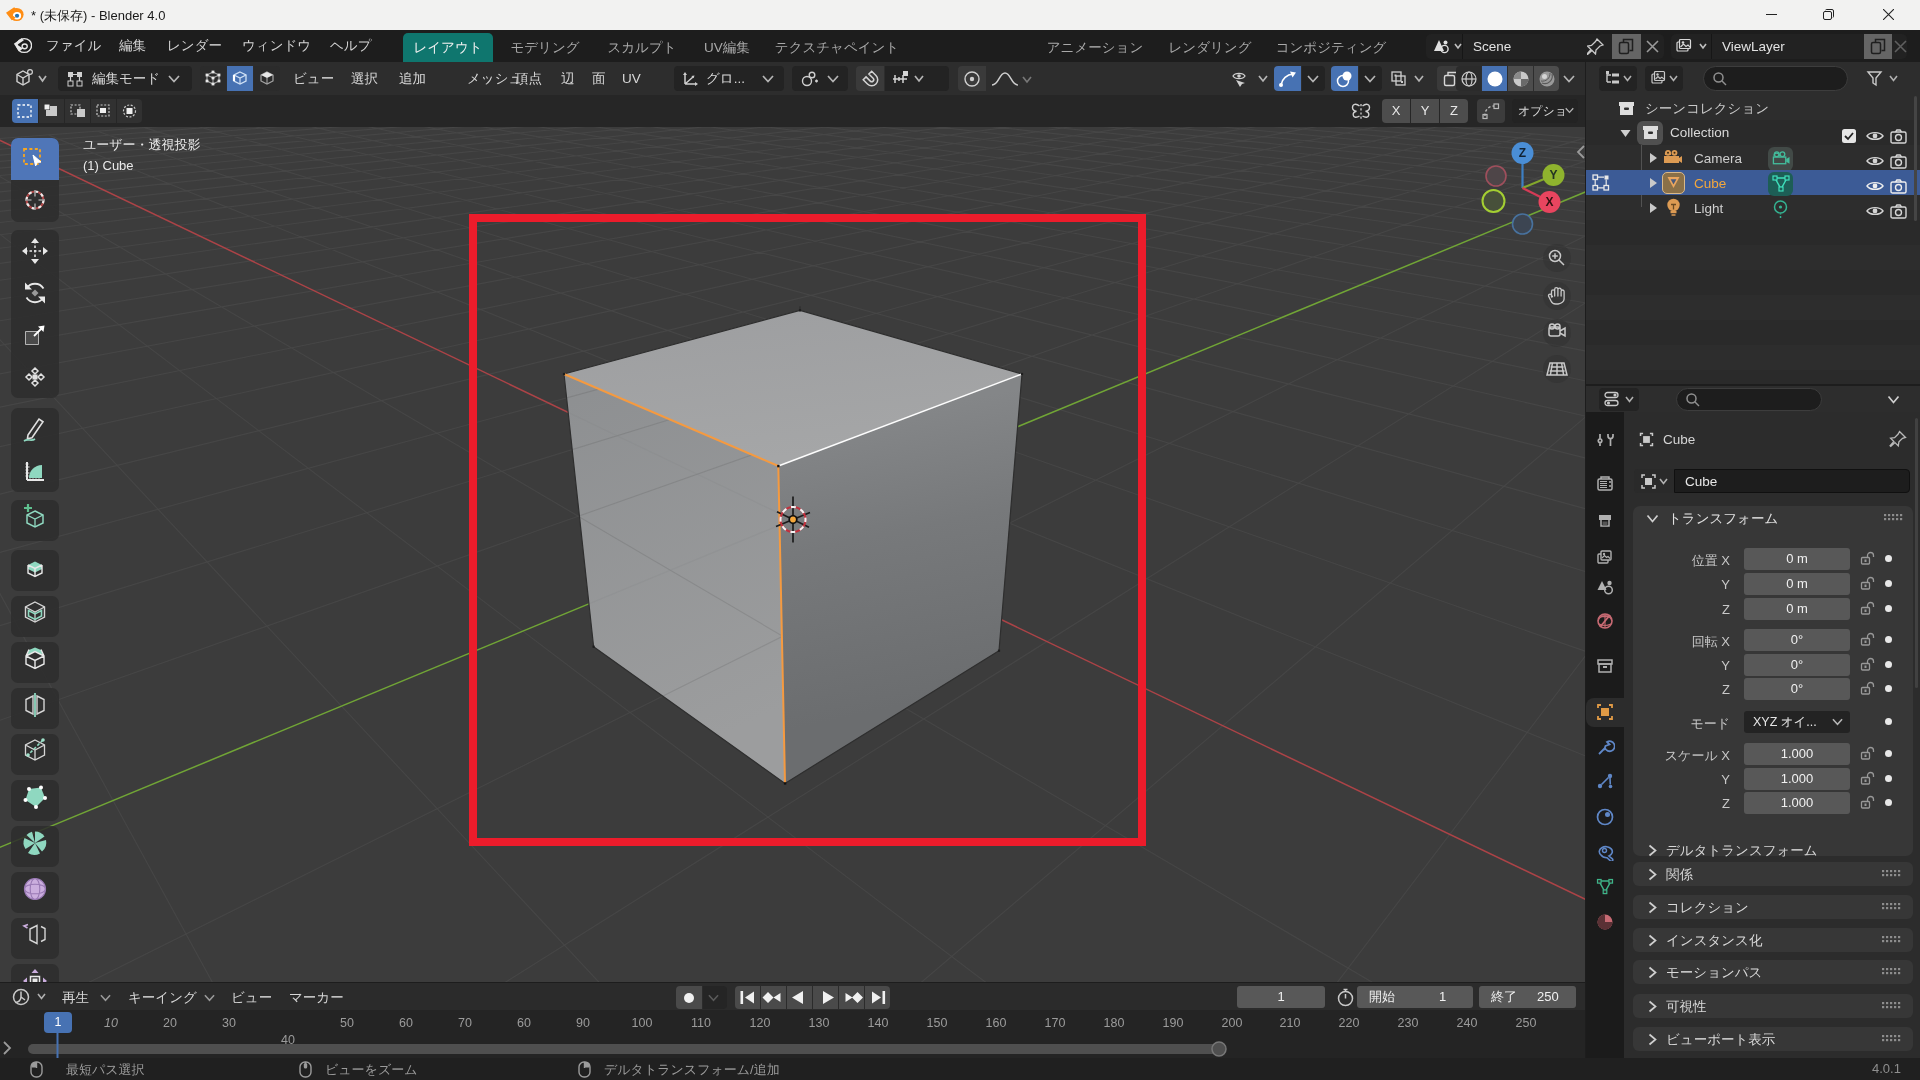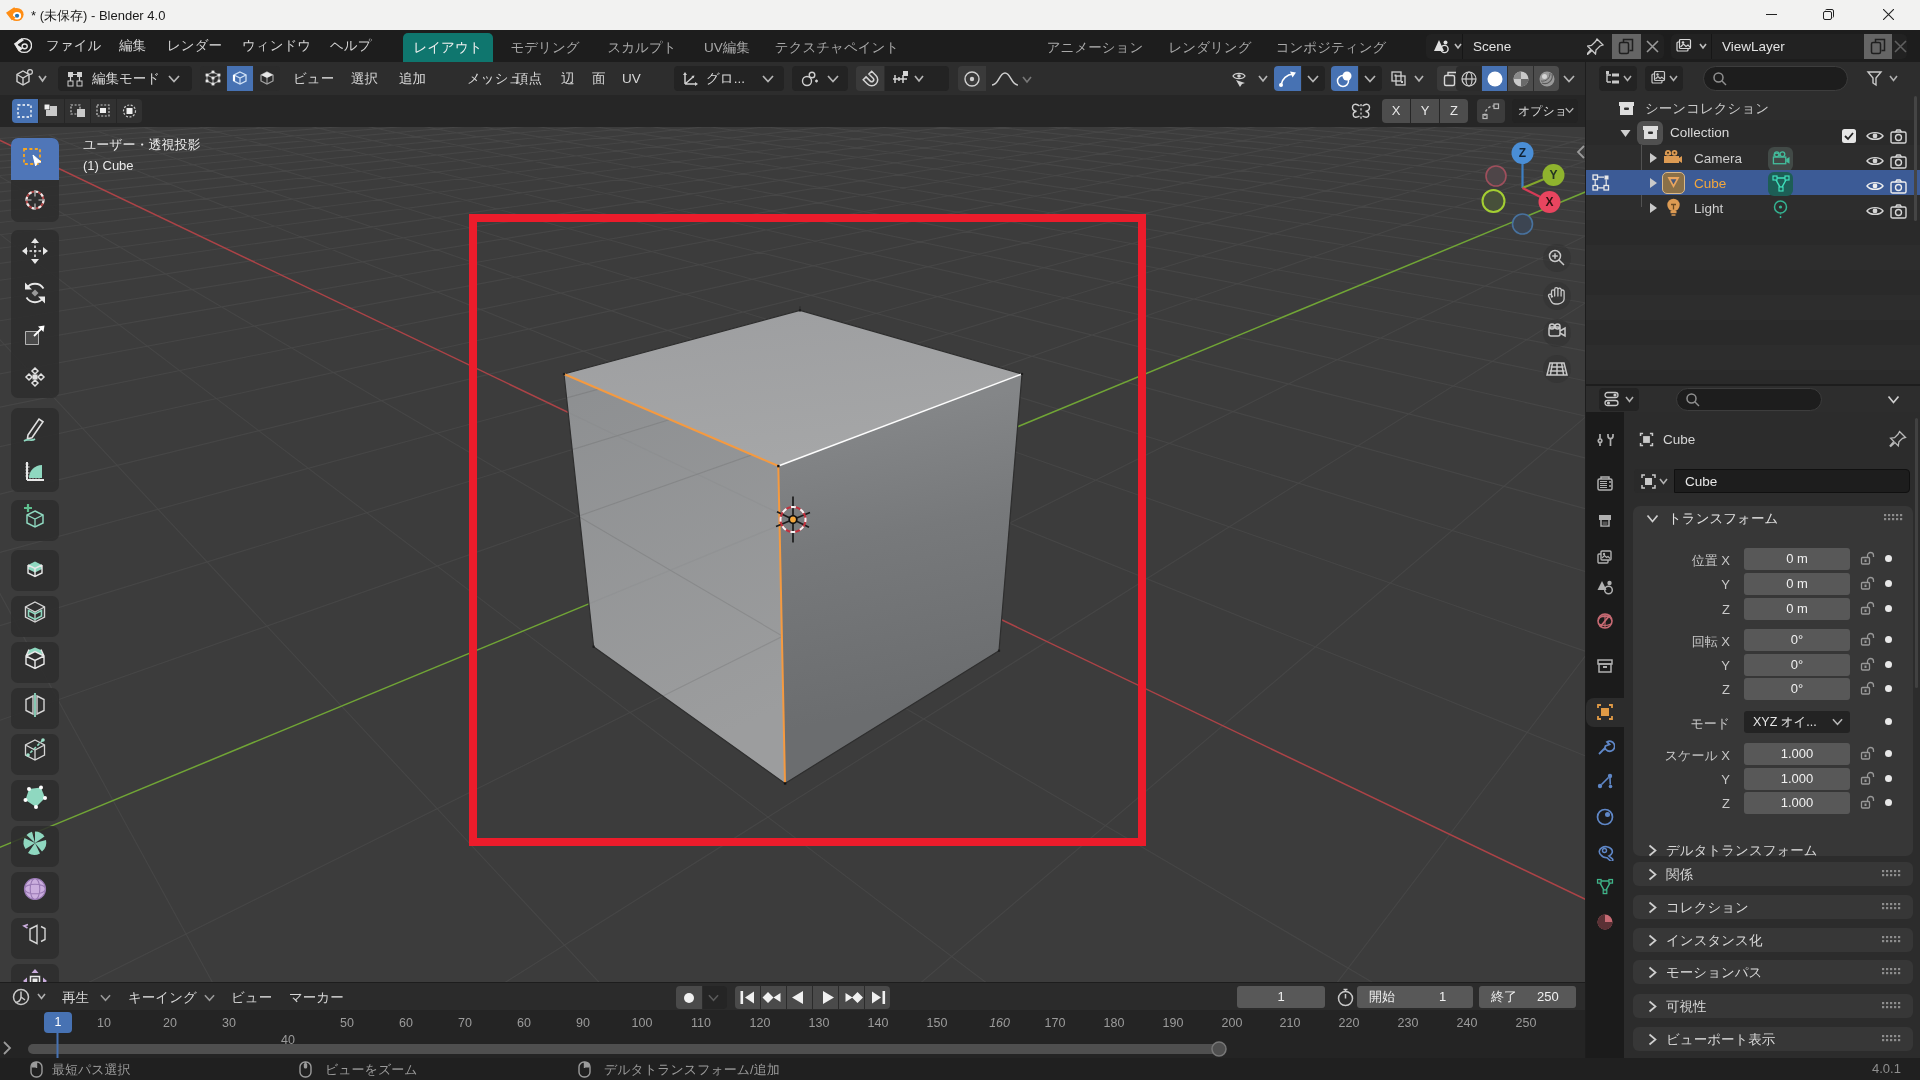--- a/index.html
+++ b/index.html
@@ -1076,36 +1076,36 @@
       </svg>
     <div class="abs fieldnum" style="left:1357px;top:3px;width:116px;height:22px;line-height:22px;font-size:13px;">
         <span class="abs" style="left:12px;">開始</span>
         <span class="abs" style="left:82px;">1</span>
       </div>
     <div class="abs fieldnum" style="left:1479px;top:3px;width:97px;height:22px;line-height:22px;font-size:13px;">
         <span class="abs" style="left:12px;">終了</span>
         <span class="abs" style="left:58px;">250</span>
       </div>
     <div class="abs" style="left:0;top:27px;width:1585px;height:48px;background:#242424;"></div>
-    <div class="abs" style="left:97px;top:33px;width:28px;color:#9b9b9b;font-size:12.5px;">10</div>
+    <div class="abs" style="left:97px;top:33px;width:28px;text-align:center;color:#9b9b9b;font-size:12.5px;font-style:italic;">10</div>
       <div class="abs" style="left:156px;top:33px;width:28px;text-align:center;color:#9b9b9b;font-size:12.5px;">20</div>
       <div class="abs" style="left:215px;top:33px;width:28px;text-align:center;color:#9b9b9b;font-size:12.5px;">30</div>
       <div class="abs" style="left:274px;top:50px;width:28px;text-align:center;color:#9b9b9b;font-size:12.5px;">40</div>
       <div class="abs" style="left:333px;top:33px;width:28px;text-align:center;color:#9b9b9b;font-size:12.5px;">50</div>
       <div class="abs" style="left:392px;top:33px;width:28px;text-align:center;color:#9b9b9b;font-size:12.5px;">60</div>
       <div class="abs" style="left:451px;top:33px;width:28px;text-align:center;color:#9b9b9b;font-size:12.5px;">70</div>
       <div class="abs" style="left:510px;top:33px;width:28px;text-align:center;color:#9b9b9b;font-size:12.5px;">60</div>
       <div class="abs" style="left:569px;top:33px;width:28px;text-align:center;color:#9b9b9b;font-size:12.5px;">90</div>
       <div class="abs" style="left:628px;top:33px;width:28px;text-align:center;color:#9b9b9b;font-size:12.5px;">100</div>
       <div class="abs" style="left:687px;top:33px;width:28px;text-align:center;color:#9b9b9b;font-size:12.5px;">110</div>
       <div class="abs" style="left:746px;top:33px;width:28px;text-align:center;color:#9b9b9b;font-size:12.5px;">120</div>
       <div class="abs" style="left:805px;top:33px;width:28px;text-align:center;color:#9b9b9b;font-size:12.5px;">130</div>
       <div class="abs" style="left:864px;top:33px;width:28px;text-align:center;color:#9b9b9b;font-size:12.5px;">140</div>
       <div class="abs" style="left:923px;top:33px;width:28px;text-align:center;color:#9b9b9b;font-size:12.5px;">150</div>
-      <div class="abs" style="left:982px;top:33px;width:28px;text-align:right;color:#9b9b9b;font-size:12.5px;font-style:italic;">160</div>
+      <div class="abs" style="left:982px;top:33px;width:28px;text-align:center;color:#9b9b9b;font-size:12.5px;">160</div>
       <div class="abs" style="left:1041px;top:33px;width:28px;text-align:center;color:#9b9b9b;font-size:12.5px;">170</div>
       <div class="abs" style="left:1100px;top:33px;width:28px;text-align:center;color:#9b9b9b;font-size:12.5px;">180</div>
       <div class="abs" style="left:1159px;top:33px;width:28px;text-align:center;color:#9b9b9b;font-size:12.5px;">190</div>
       <div class="abs" style="left:1218px;top:33px;width:28px;text-align:center;color:#9b9b9b;font-size:12.5px;">200</div>
       <div class="abs" style="left:1276px;top:33px;width:28px;text-align:center;color:#9b9b9b;font-size:12.5px;">210</div>
       <div class="abs" style="left:1335px;top:33px;width:28px;text-align:center;color:#9b9b9b;font-size:12.5px;">220</div>
       <div class="abs" style="left:1394px;top:33px;width:28px;text-align:center;color:#9b9b9b;font-size:12.5px;">230</div>
       <div class="abs" style="left:1453px;top:33px;width:28px;text-align:center;color:#9b9b9b;font-size:12.5px;">240</div>
       <div class="abs" style="left:1512px;top:33px;width:28px;text-align:center;color:#9b9b9b;font-size:12.5px;">250</div>
     <svg class="abs" style="left:0;top:27px;" width="1585" height="48" viewBox="0 0 1585 48">
@@ -1169,21 +1169,21 @@
     <svg class="abs" style="left:2px;top:58px;" width="10" height="14" viewBox="0 0 10 14">
         <path d="M2 1 l6 6 -6 6" fill="none" stroke="#9a9a9a" stroke-width="1.8"></path>
       </svg>
   </div>
   <div id="statusbar">
     <svg class="abs" style="left:30px;top:3px;" width="13" height="17" viewBox="0 0 13 17">
         <rect x="1" y="1" width="11" height="15" rx="5" fill="none" stroke="#9b9b9b" stroke-width="1.4"></rect>
         <path d="M6.5 1 v6" stroke="#9b9b9b" stroke-width="1.4"></path>
         <path d="M1.5 2.5 a5 5 0 0 1 5 -1.2 v5.2 h-5 z" fill="#9b9b9b"></path>
       </svg>
-      <div class="abs" style="left:52px;top:3px;">最短パス選択</div>
+      <div class="abs" style="left:66px;top:3px;">最短パス選択</div>
     <svg class="abs" style="left:299px;top:3px;" width="13" height="17" viewBox="0 0 13 17">
         <rect x="1" y="1" width="11" height="15" rx="5" fill="none" stroke="#9b9b9b" stroke-width="1.4"></rect>
         <path d="M6.5 1 v6" stroke="#9b9b9b" stroke-width="1.4"></path>
         <rect x="4.8" y="2" width="3.4" height="5.5" rx="1.6" fill="#9b9b9b"></rect>
       </svg>
       <div class="abs" style="left:325px;top:3px;">ビューをズーム</div>
     <svg class="abs" style="left:578px;top:3px;" width="13" height="17" viewBox="0 0 13 17">
         <rect x="1" y="1" width="11" height="15" rx="5" fill="none" stroke="#9b9b9b" stroke-width="1.4"></rect>
         <path d="M6.5 1 v6" stroke="#9b9b9b" stroke-width="1.4"></path>
         <path d="M11.5 2.5 a5 5 0 0 0 -5 -1.2 v5.2 h5 z" fill="#9b9b9b"></path>

